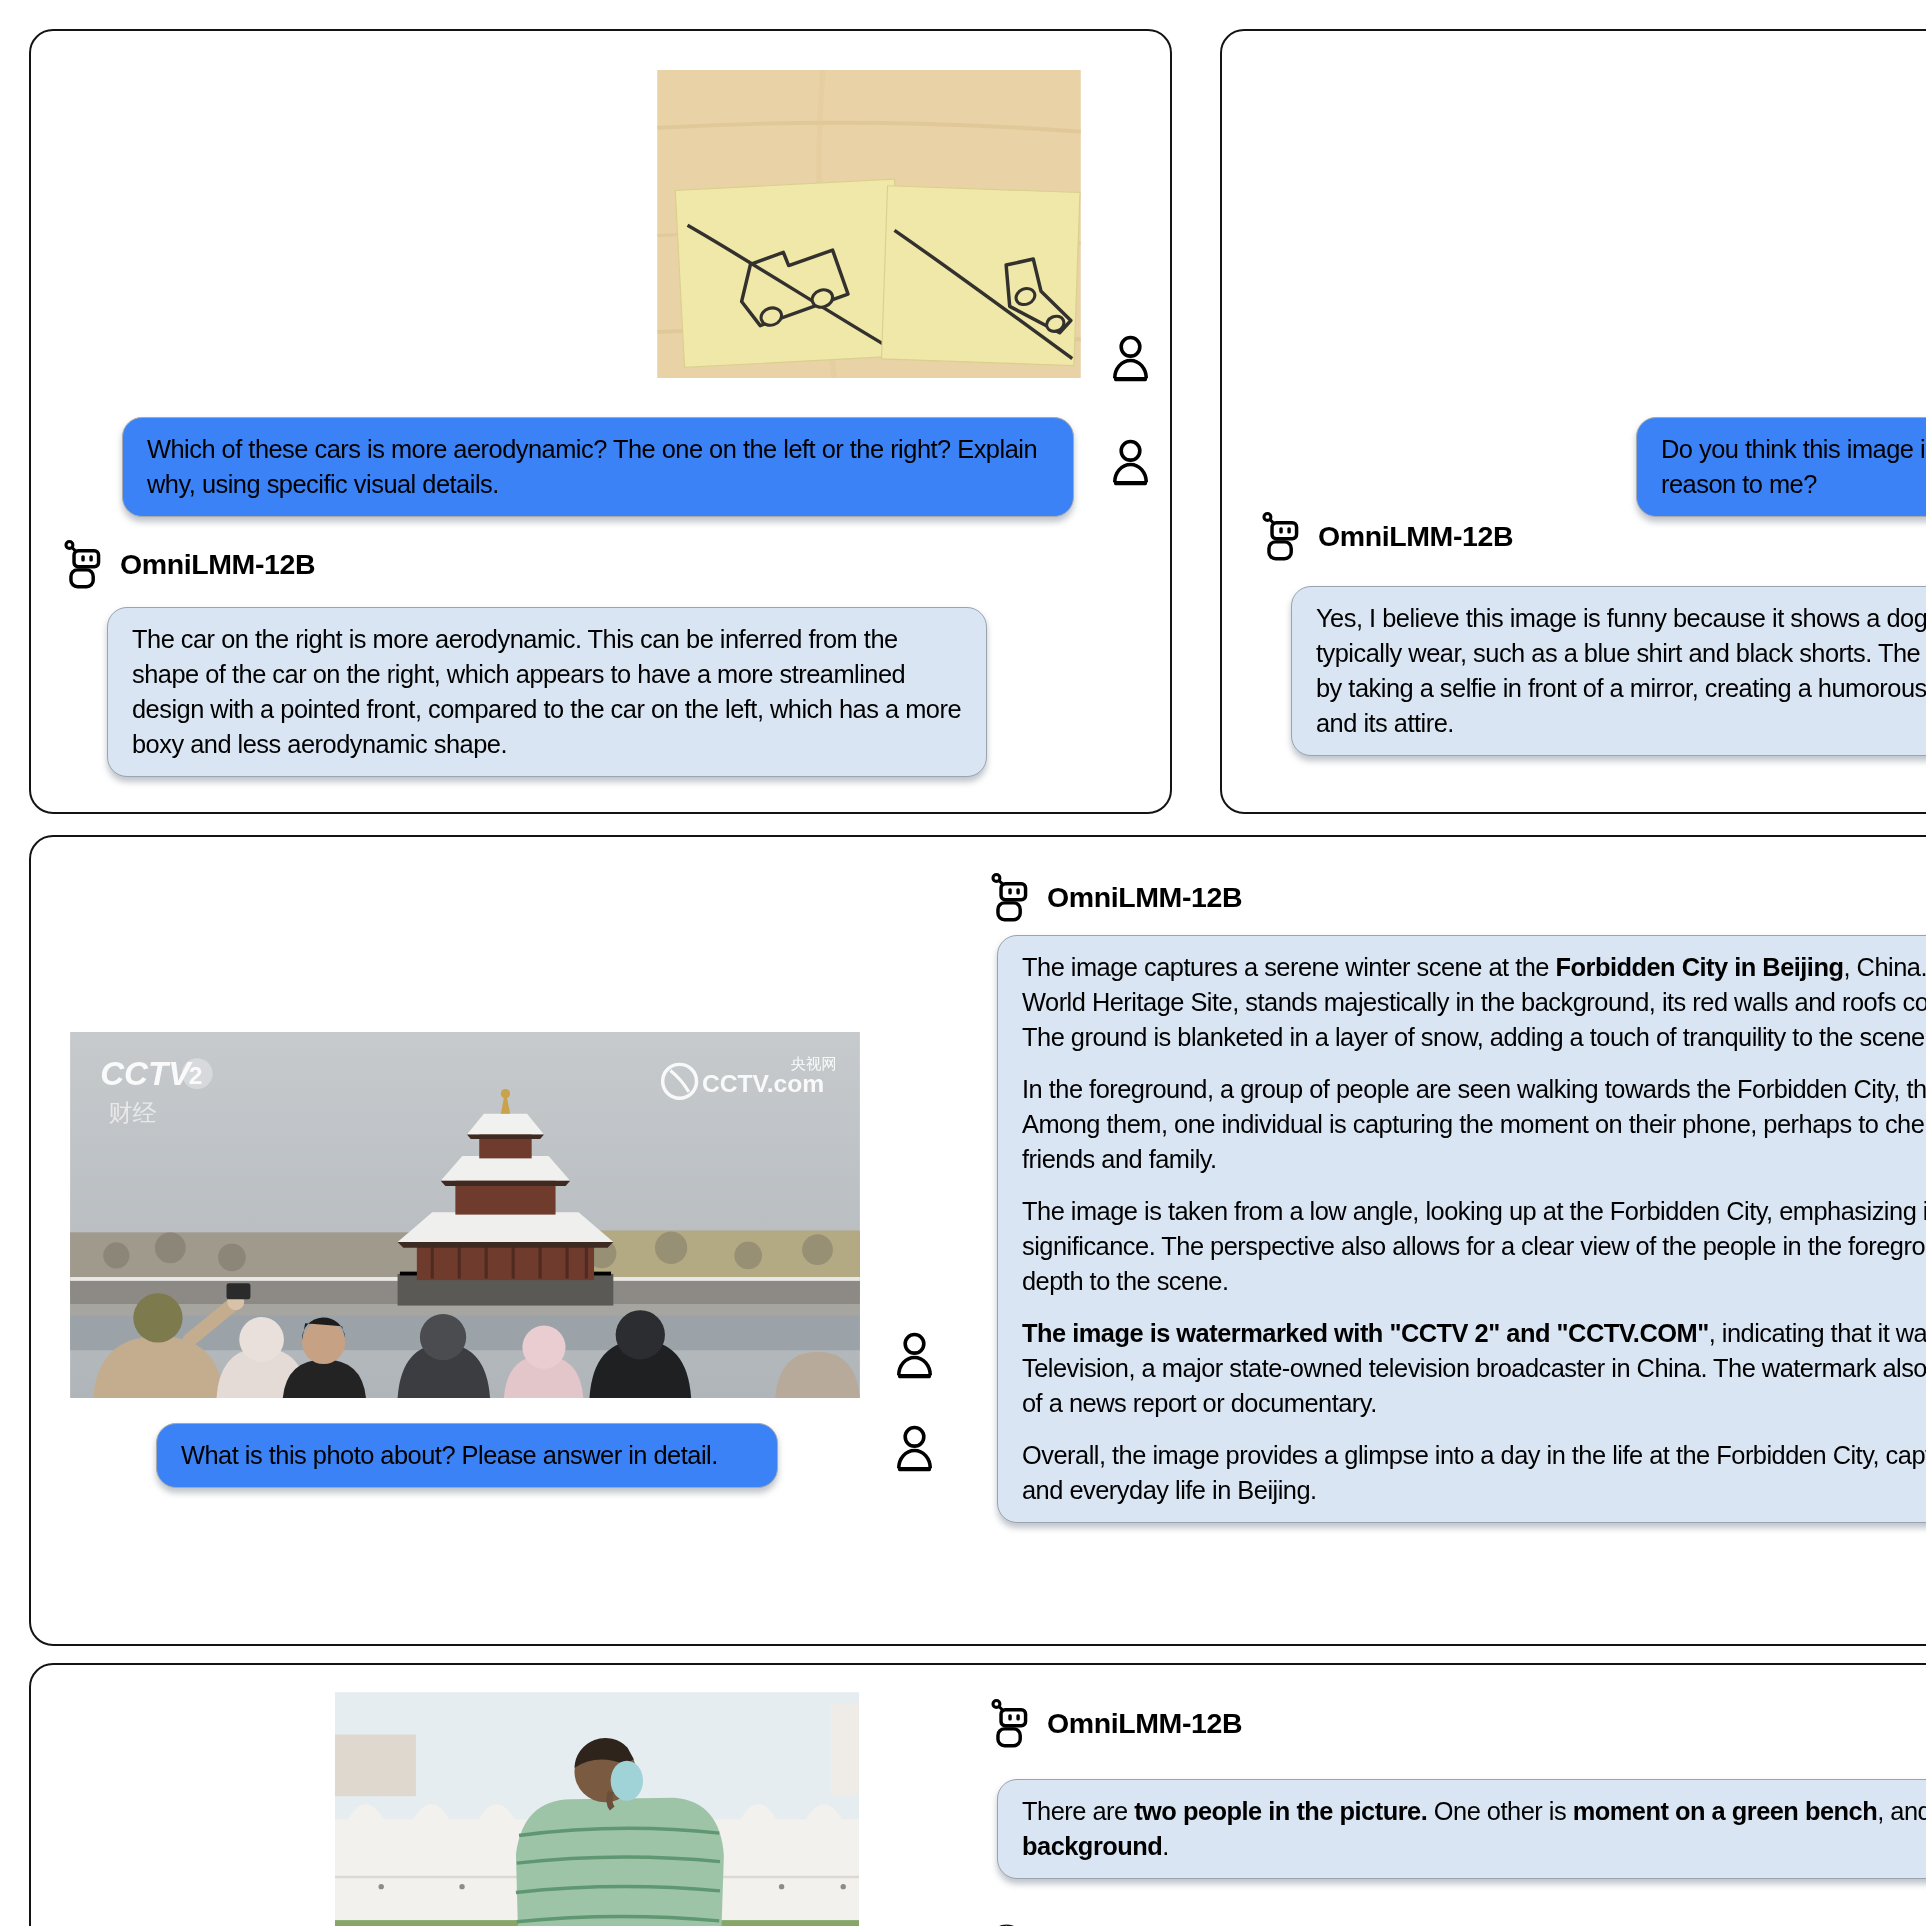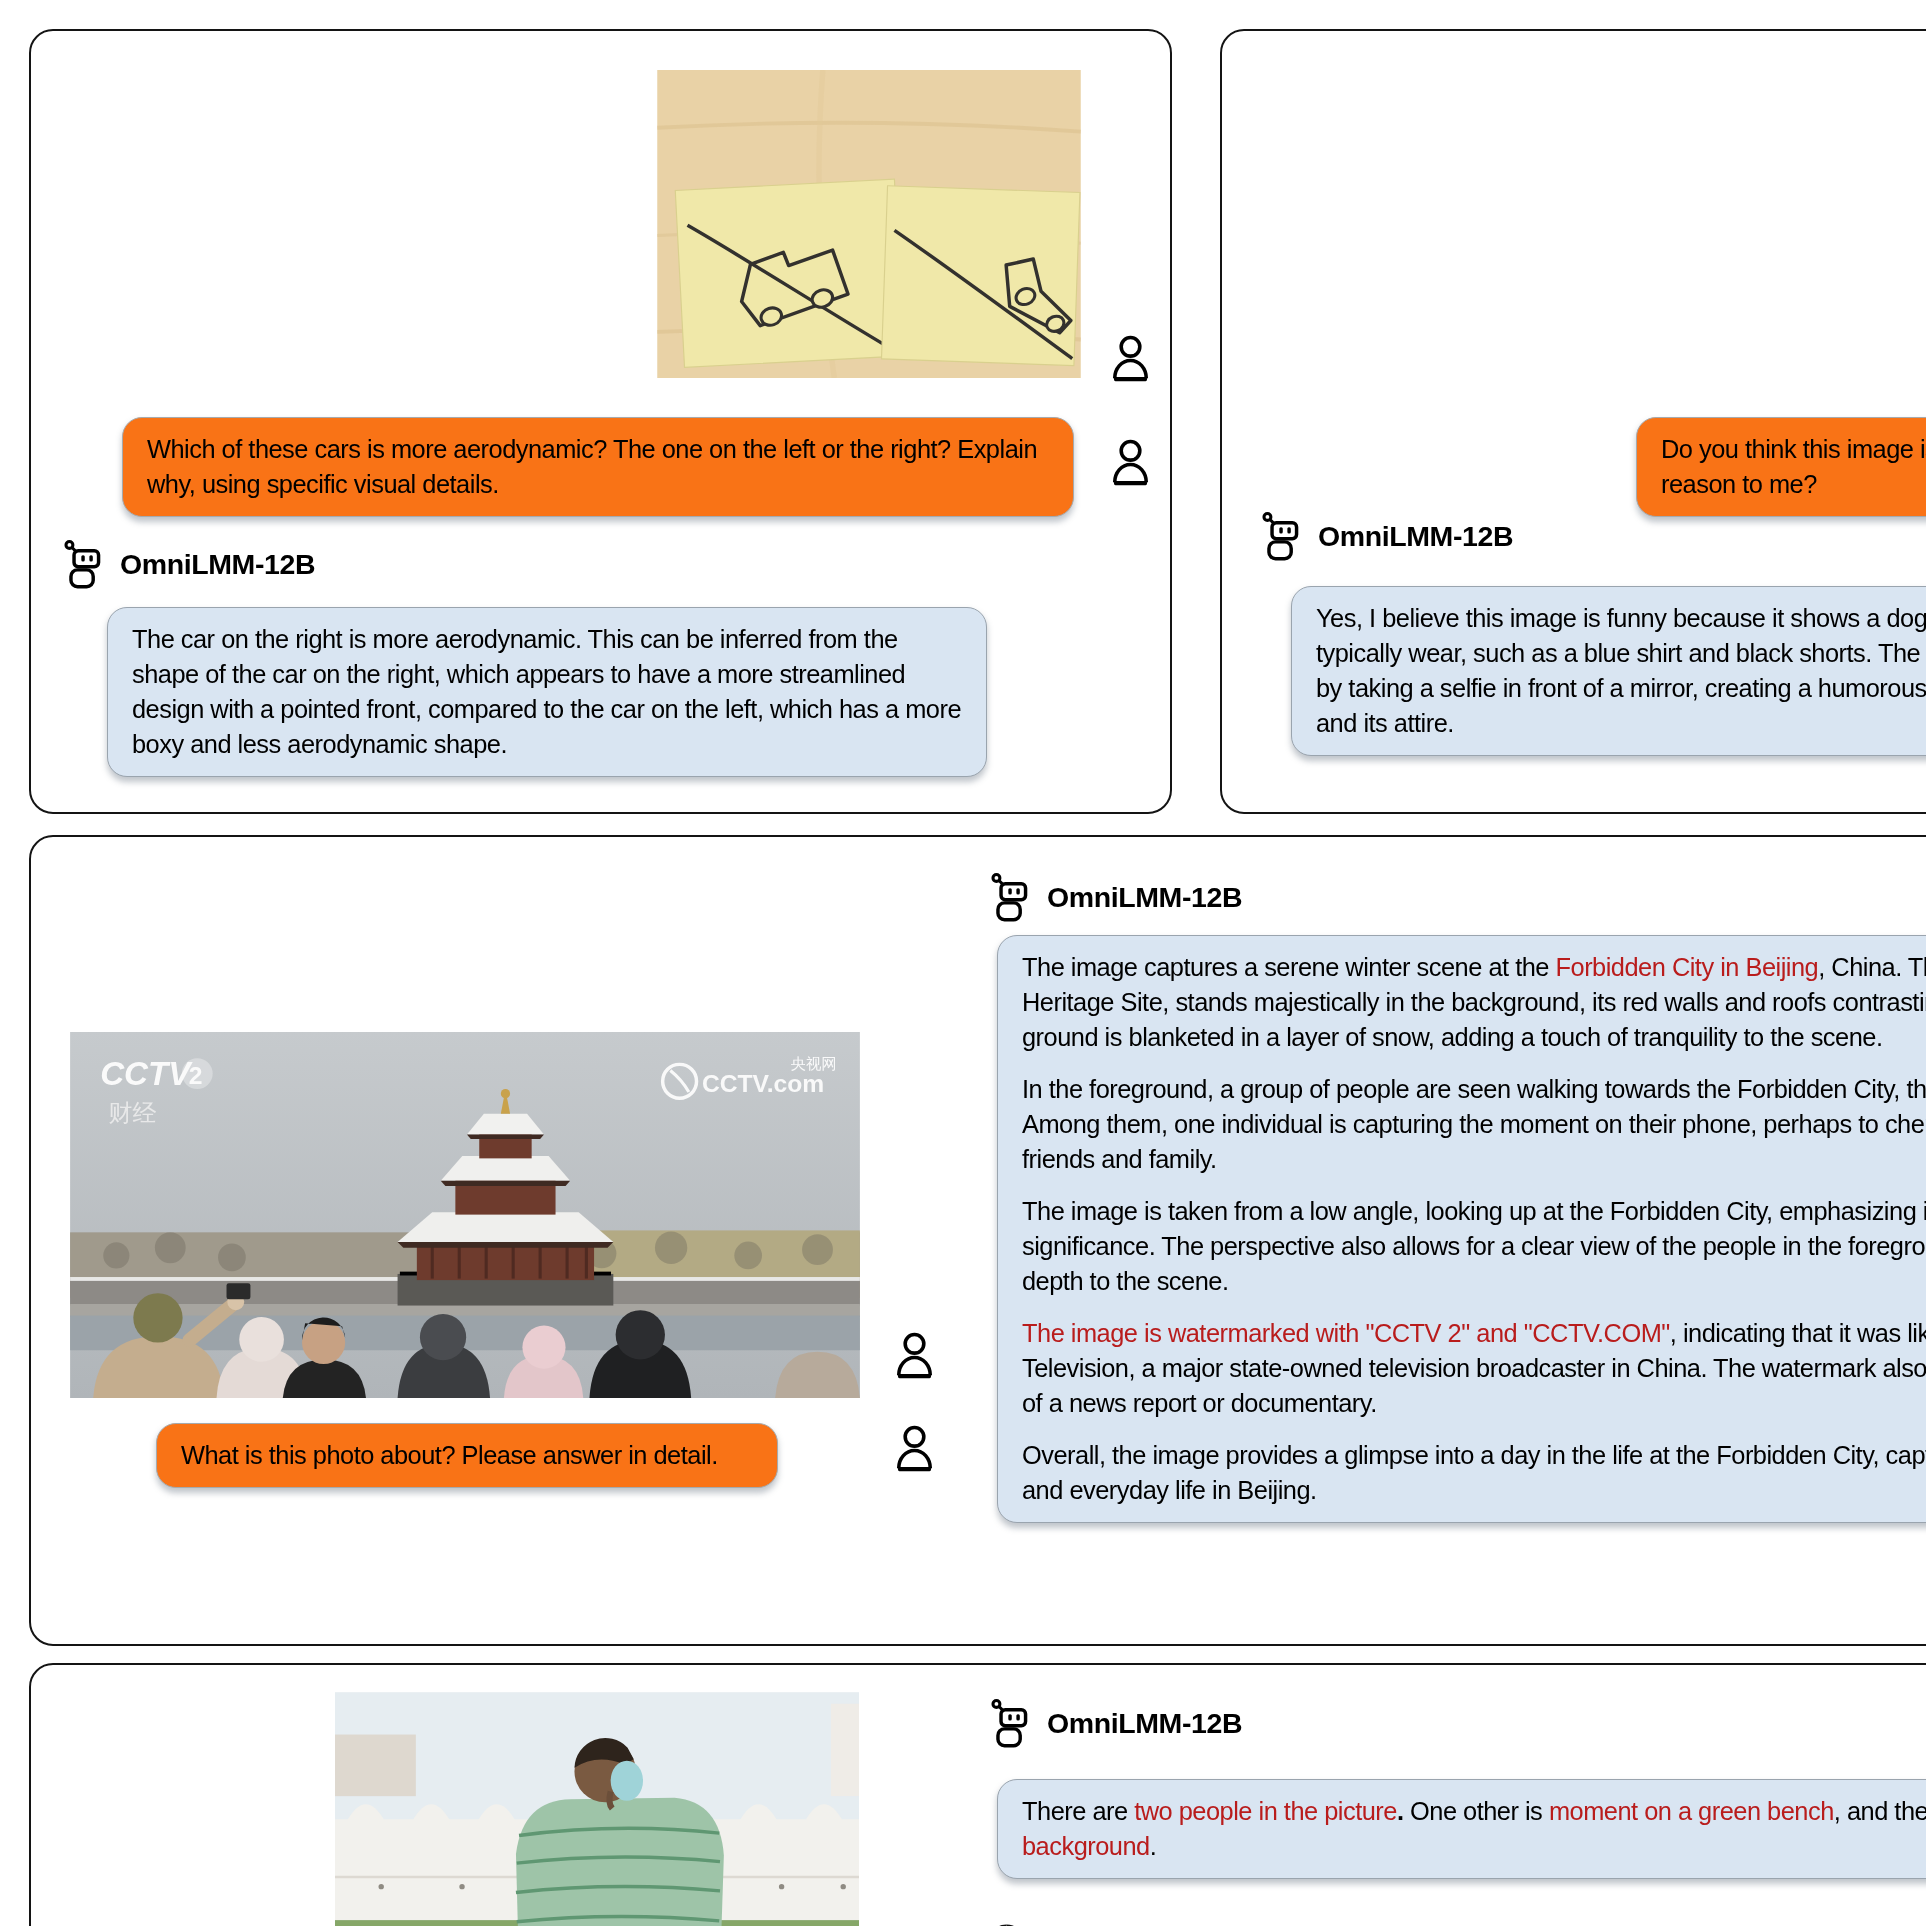--- a/index.html
+++ b/index.html
@@ -2,28 +2,28 @@
 <html style="font-size:6.2px"><head>
 <meta charset="utf-8">
 <style>
   html,body{margin:0;padding:0;background:#ffffff;}
   body{width:2390px;height:2390px;position:relative;font-family:"Liberation Sans",sans-serif;color:#000;}
   .panel{position:absolute;background:#fff;border:2.7px solid #141414;border-radius:24px;}
   .photo{position:absolute;overflow:hidden;text-align:center;}
   .photo svg{display:block;width:100%;height:100%;}
   .bubble{position:absolute;box-sizing:border-box;border-radius:20px;border:1.5px solid #9aa4ae;
           box-shadow:0 4.6px 6.2px rgba(115,126,140,.45);padding:14px 24px;}
-  .q{background:#f97316;border-color:#a6aaad;}
+  .q{background:#3b82f6;border-color:#a6aaad;}
   .a{background:#d9e5f2;}
   .txt{font-size:25.4px;line-height:35px;letter-spacing:-0.5px;}
   .txt p{margin:0 0 17px 0;}
   .txt p:last-child{margin-bottom:0;}
   .seg-n{font-weight:400;}
   .seg-b{font-weight:700;}
-  .seg-g{font-weight:400;color:#b91c1c;}
+  .seg-g{font-weight:700;color:#000000;}
   .model-row{position:absolute;display:flex;align-items:center;gap:13px;}
   .model-name{font-size:28.5px;font-weight:700;letter-spacing:-0.4px;}
   .uicon{position:absolute;width:43px;height:52px;}
   .uicon svg,.ricon svg,.oicon svg{display:block;width:100%;height:100%;}
   .ricon{width:46px;height:51px;}
   .oicon{width:45px;height:45px;}
 </style>
 </head>
 <body>
 

